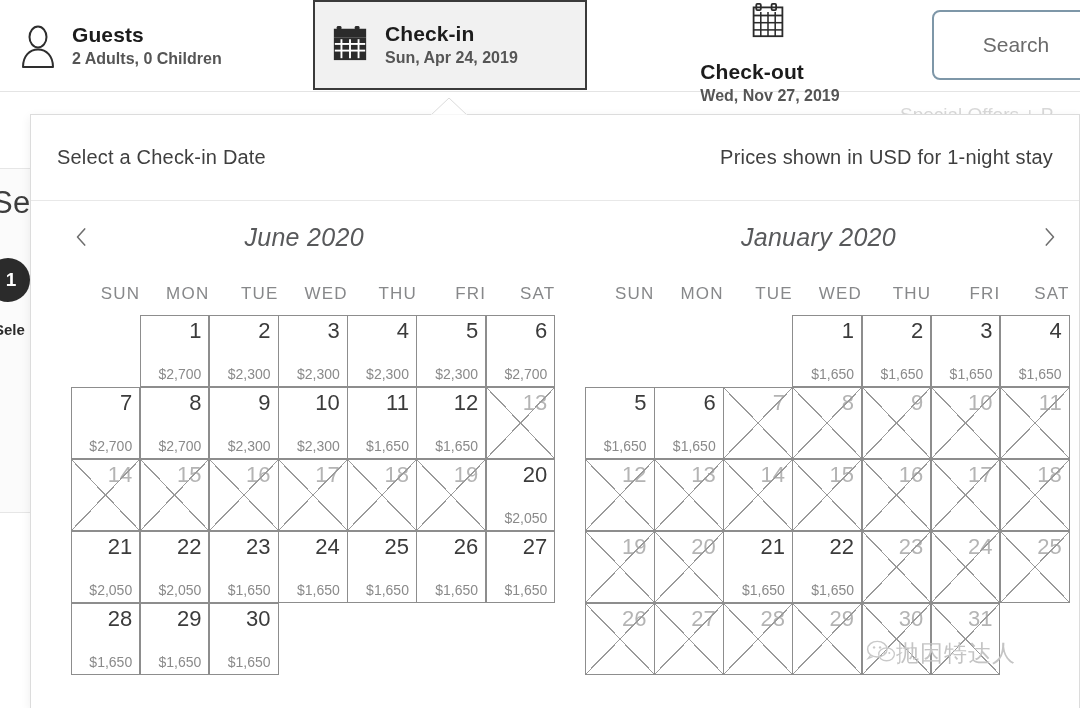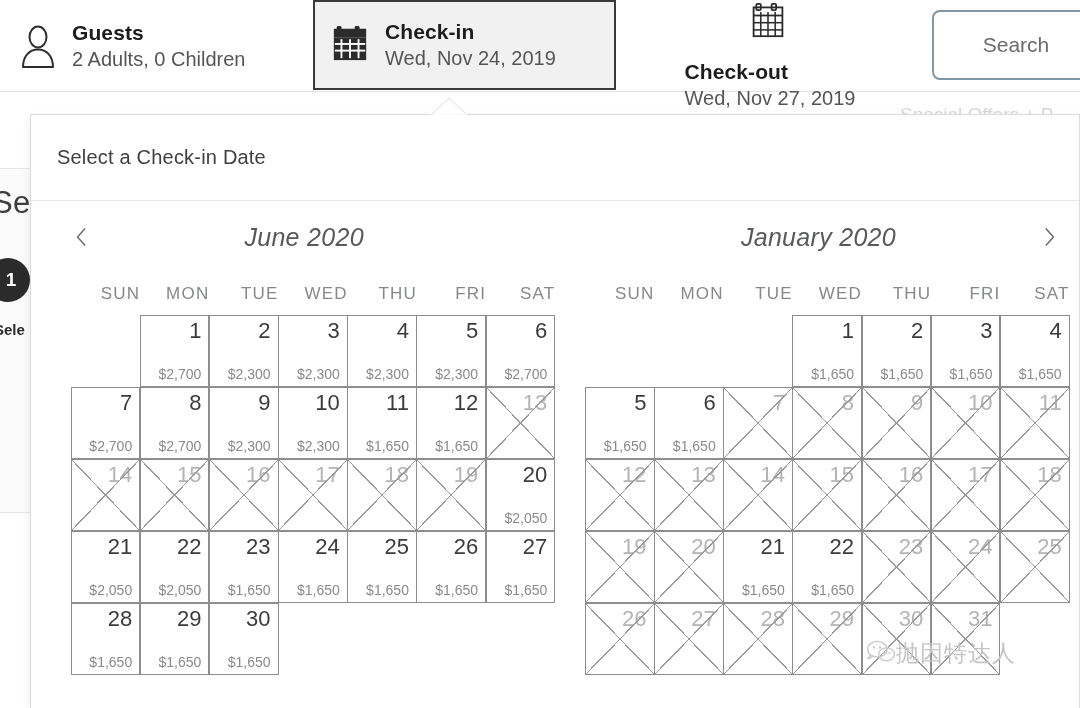--- a/index.html
+++ b/index.html
@@ -97,42 +97,42 @@
     position: absolute;
     top: 0;
     height: 92px;
     display: flex;
     align-items: center;
     gap: 14px;
     padding: 0 18px;
   }
   .field-guests  { left: 0px;   width: 300px; }
   .field-checkin {
-    left: 313px; width: 303px; height: 90px;
+    left: 313px; width: 274px; height: 90px;
     background: #f1f1f1;
     border: 2px solid #3a3a3a;
     top: 0;
     padding-left: 16px;
   }
   .field-checkout{ left: 625px; width: 290px; flex-direction: column; }
 
   .field-icon { flex: 0 0 auto; width: 40px; height: 46px; display: block; }
 
   .field-text { display: flex; flex-direction: column; justify-content: center; gap: 3px; }
   .field-label {
     font-size: 21px;
     font-weight: 700;
     color: #1c1c1c;
     letter-spacing: .1px;
     line-height: 1.1;
   }
   .field-value {
-    font-size: 20px;
+    font-size: 16px;
     color: #555555;
-    font-weight: 400;
+    font-weight: 700;
     line-height: 1.2;
     white-space: nowrap;
   }
 
   .search-btn {
     position: absolute;
     left: 932px;
     top: 10px;
     width: 168px;
     height: 70px;
@@ -361,21 +361,21 @@
             <line x1="11" y1="18" x2="11" y2="38"></line>
             <line x1="20" y1="18" x2="20" y2="38"></line>
             <line x1="29" y1="18" x2="29" y2="38"></line>
             <line x1="4" y1="23" x2="36" y2="23"></line>
             <line x1="4" y1="30" x2="36" y2="30"></line>
           </g>
         </svg>
       </span>
       <span class="field-text">
         <span class="field-label">Check-in</span>
-        <span class="field-value">Wed, Nov 24, 2019</span>
+        <span class="field-value">Sun, Apr 24, 2019</span>
       </span>
     </div>
 
     <div class="field field-checkout">
       <span class="field-icon">
         <svg viewBox="0 0 40 44" width="36" height="40" aria-hidden="true">
           <rect x="7" y="4" width="5" height="7" rx="1.2" fill="none" stroke="#2b2b2b" stroke-width="2"></rect>
           <rect x="24" y="4" width="5" height="7" rx="1.2" fill="none" stroke="#2b2b2b" stroke-width="2"></rect>
           <rect x="4" y="8" width="32" height="32" fill="none" stroke="#2b2b2b" stroke-width="2"></rect>
           <line x1="4" y1="17" x2="36" y2="17" stroke="#2b2b2b" stroke-width="2"></line>
@@ -399,20 +399,21 @@
 
   <svg class="pointer-outline" viewBox="0 0 38 19" width="38" height="19">
     <path d="M1 18 L19 1 L37 18 Z" fill="#ffffff" stroke="#dcdcdc" stroke-width="1"></path>
     <line x1="1" y1="18.5" x2="37" y2="18.5" stroke="#ffffff" stroke-width="2"></line>
   </svg>
 
   <div class="panel">
 
     <div class="panel-head">
       <span class="panel-title">Select a Check-in Date</span>
+      <span class="panel-note">Prices shown in USD for 1-night stay</span>
     </div>
 
     <div class="months">
 
       <div class="month">
         <div class="month-head">
           <span class="nav-arrow nav-prev">
             <svg viewBox="0 0 20 24" width="18" height="24" aria-hidden="true">
               <polyline points="13,3 5,12 13,21" fill="none" stroke="#6e6e6e" stroke-width="1.7" stroke-linecap="round" stroke-linejoin="round"></polyline>
             </svg>

